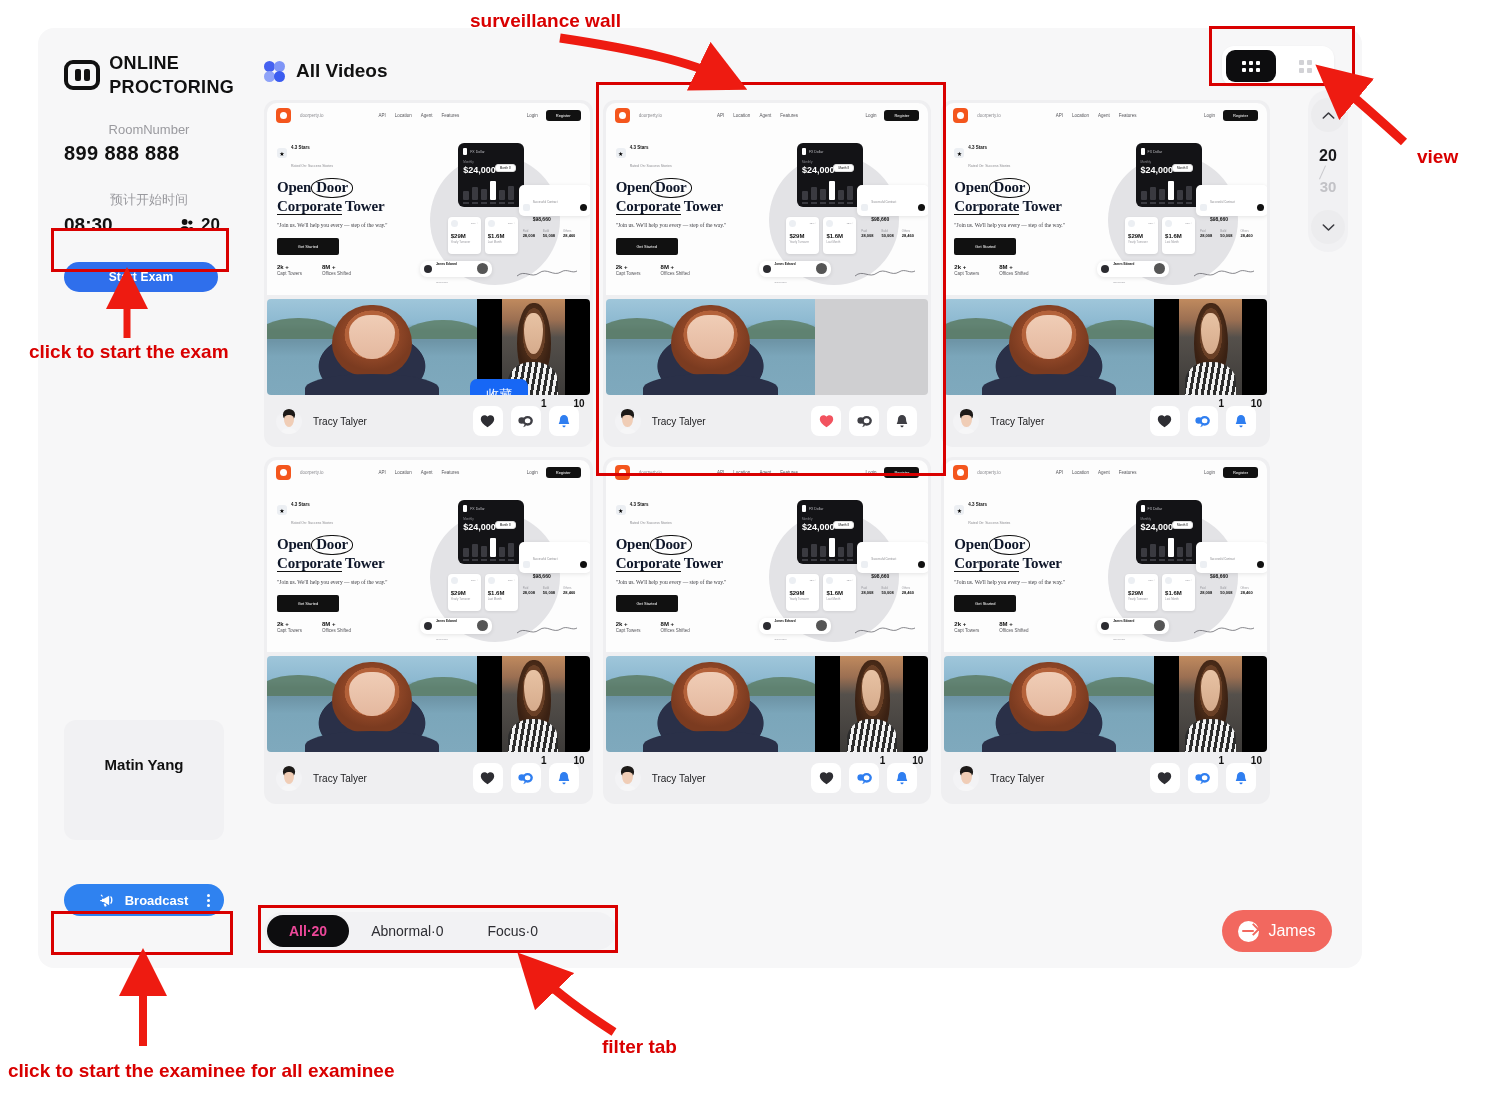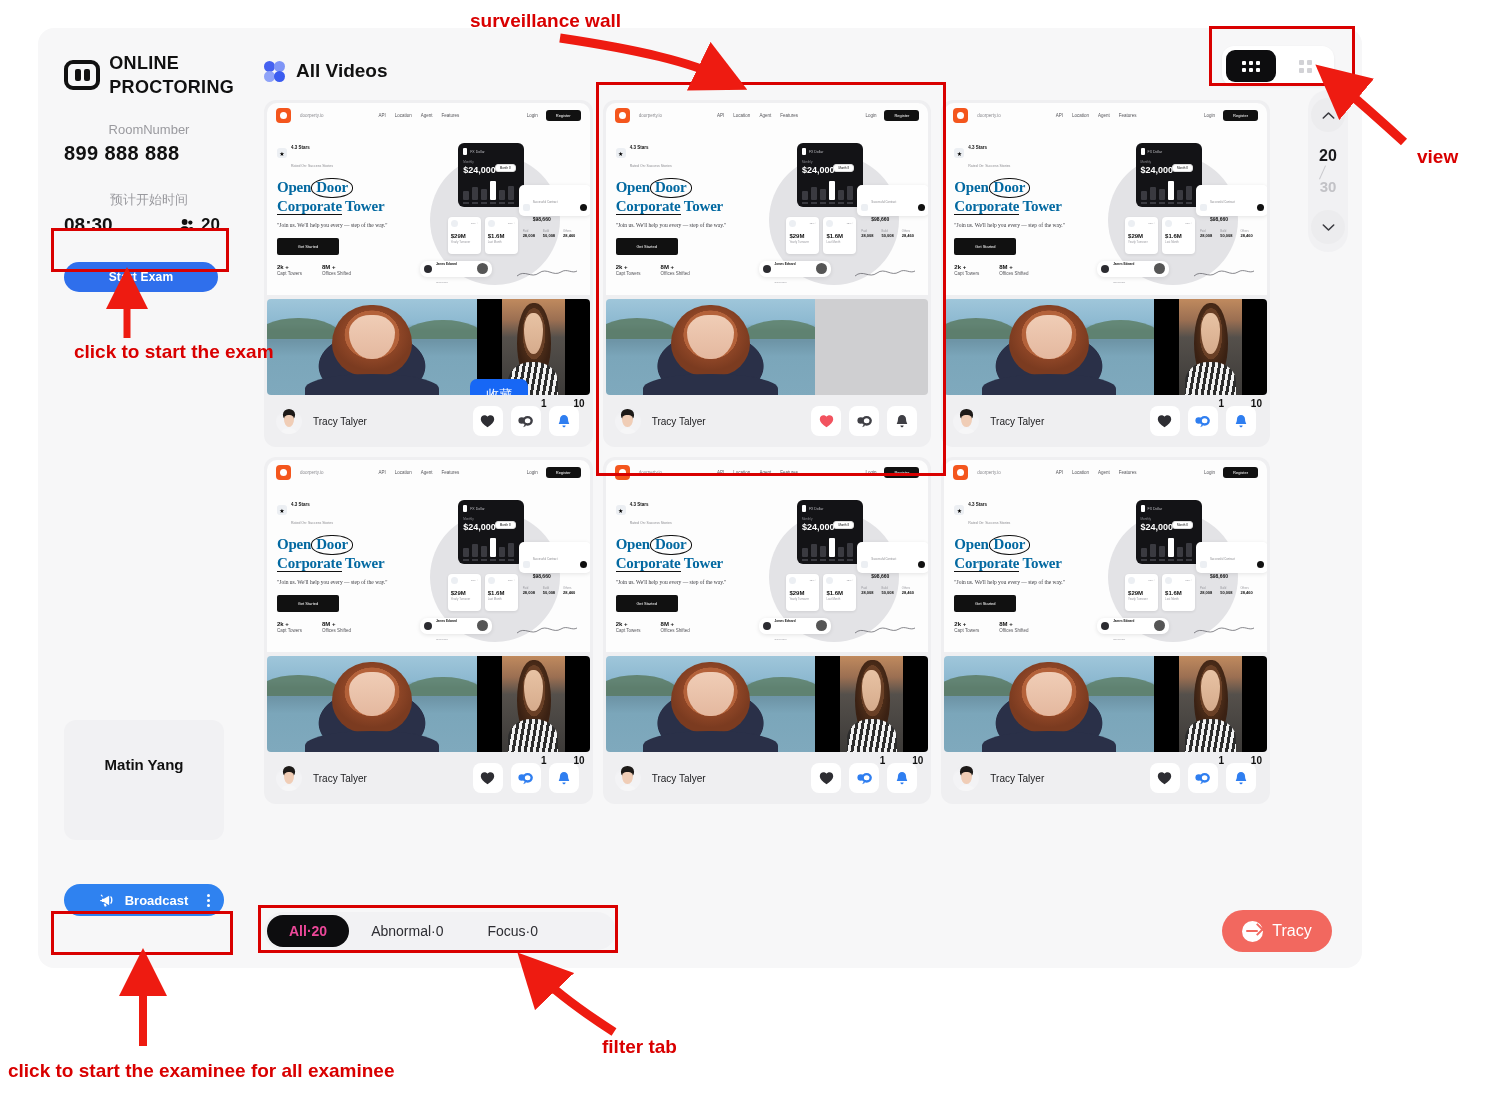--- a/index.html
+++ b/index.html
@@ -145,21 +145,21 @@
   .sh-links span{ font-size:4.5px;color:#55555a; }
   .sh-right { margin-left:auto; display:flex; align-items:center; gap:8px; }
   .sh-login{font-size:4.5px;color:#55555a;}
   .sh-reg{background:#111;color:#fff;font-size:4px;padding:3px 10px;border-radius:3px;}
   .sh-body { display:flex; padding: 8px 10px 0 10px; position:relative; }
   .sh-left { width: 46%; }
   .sh-stars { display:flex; align-items:center; gap:4px; }
   .sh-starbox{width:10px;height:10px;background:#eceff3;border-radius:3px;display:flex;align-items:center;justify-content:center;font-size:6px;}
   .sh-s1{font-size:4.5px;font-weight:700;color:#111;}
   .sh-s2{font-size:3.5px;color:#8b8b90;}
-  .sh-h1 { margin-top: 7px; font-family:"Liberation Serif", serif; font-size:15px; font-weight:700; color:#0369a1; line-height:1.18; letter-spacing:-.2px;}
+  .sh-h1 { margin-top: 7px; font-family:"Liberation Serif", serif; font-size:15px; font-weight:700; color:#0f172a; line-height:1.18; letter-spacing:-.2px;}
   .sh-h1 .circ { border:1.2px solid #111; border-radius:48%; padding:0 4px; display:inline-block; }
   .sh-h1 .und { border-bottom:1.5px solid #111; }
   .sh-p { margin-top:6px; font-family:"Liberation Serif", serif; font-size:5.5px; color:#3c3c42; line-height:1.7; }
   .sh-cta { margin-top:7px; width:62px; height:17px; background:#111; border-radius:2px; display:flex;align-items:center;justify-content:center;color:#fff;font-size:4px;}
   .sh-stats { margin-top:9px; display:flex; gap:20px; }
   .sh-stat .n{font-size:6px;font-weight:700;color:#111;}
   .sh-stat .c{font-size:4.5px;color:#55555a;margin-top:1px;}
   .sh-right-art { position:absolute; right:6px; top:4px; width:54%; height:150px; }
   .sh-circle{position:absolute;left:12%;top:16%;width:130px;height:130px;border-radius:50%;background:#e3e3e6;}
   .sh-phone{position:absolute;left:28%;top:8%;width:66px;height:64px;background:#131316;border-radius:6px;padding:5px;}
@@ -1456,21 +1456,21 @@
     </div>
 
     <div class="bottombar">
       <div class="filters" id="filters">
           <button class="ftab active">All·20</button>
           <button class="ftab ">Abnormal·0</button>
           <button class="ftab ">Focus·0</button>
         </div>
       <button class="leave">
         <span class="lv-ic"></span>
-        <span class="lbl">Tracy</span>
+        <span class="lbl">James</span>
       </button>
     </div>
   </div>
 </div>
 
 <div class="anno anno-box" style="left:596px;top:82px;width:350px;height:394px;"></div>
 <div class="anno anno-box" style="left:1209px;top:26px;width:146px;height:60px;"></div>
 <div class="anno anno-box" style="left:51px;top:228px;width:178px;height:44px;"></div>
 <div class="anno anno-box" style="left:51px;top:911px;width:182px;height:44px;"></div>
 <div class="anno anno-box" style="left:258px;top:905px;width:360px;height:48px;"></div>
@@ -1483,15 +1483,15 @@
   </defs>
   <path d="M560,38 C640,50 690,62 723,78" stroke="#ee1b11" stroke-width="9" fill="none" marker-end="url(#ah)"></path>
   <path d="M1404,142 C1380,120 1355,98 1336,82" stroke="#ee1b11" stroke-width="9" fill="none" marker-end="url(#ah)"></path>
   <path d="M127,338 L127,288" stroke="#ee1b11" stroke-width="7" fill="none" marker-end="url(#ah)"></path>
   <path d="M143,1046 L143,972" stroke="#ee1b11" stroke-width="8" fill="none" marker-end="url(#ah)"></path>
   <path d="M614,1032 C580,1010 555,992 536,972" stroke="#ee1b11" stroke-width="9" fill="none" marker-end="url(#ah)"></path>
 </svg>
 
 <div class="anno anno-txt" style="left:470px;top:10px;font-size:19px;">surveillance wall</div>
 <div class="anno anno-txt" style="left:1417px;top:146px;font-size:19px;">view</div>
-<div class="anno anno-txt" style="left:29px;top:341px;font-size:19px;margin-left:45px;">click to start the exam</div>
+<div class="anno anno-txt" style="left:29px;top:341px;font-size:19px;">click to start the exam</div>
 <div class="anno anno-txt" style="left:8px;top:1060px;font-size:19px;">click to start the examinee for all examinee</div>
 <div class="anno anno-txt" style="left:602px;top:1036px;font-size:19px;">filter tab</div>
 
 </body></html>

